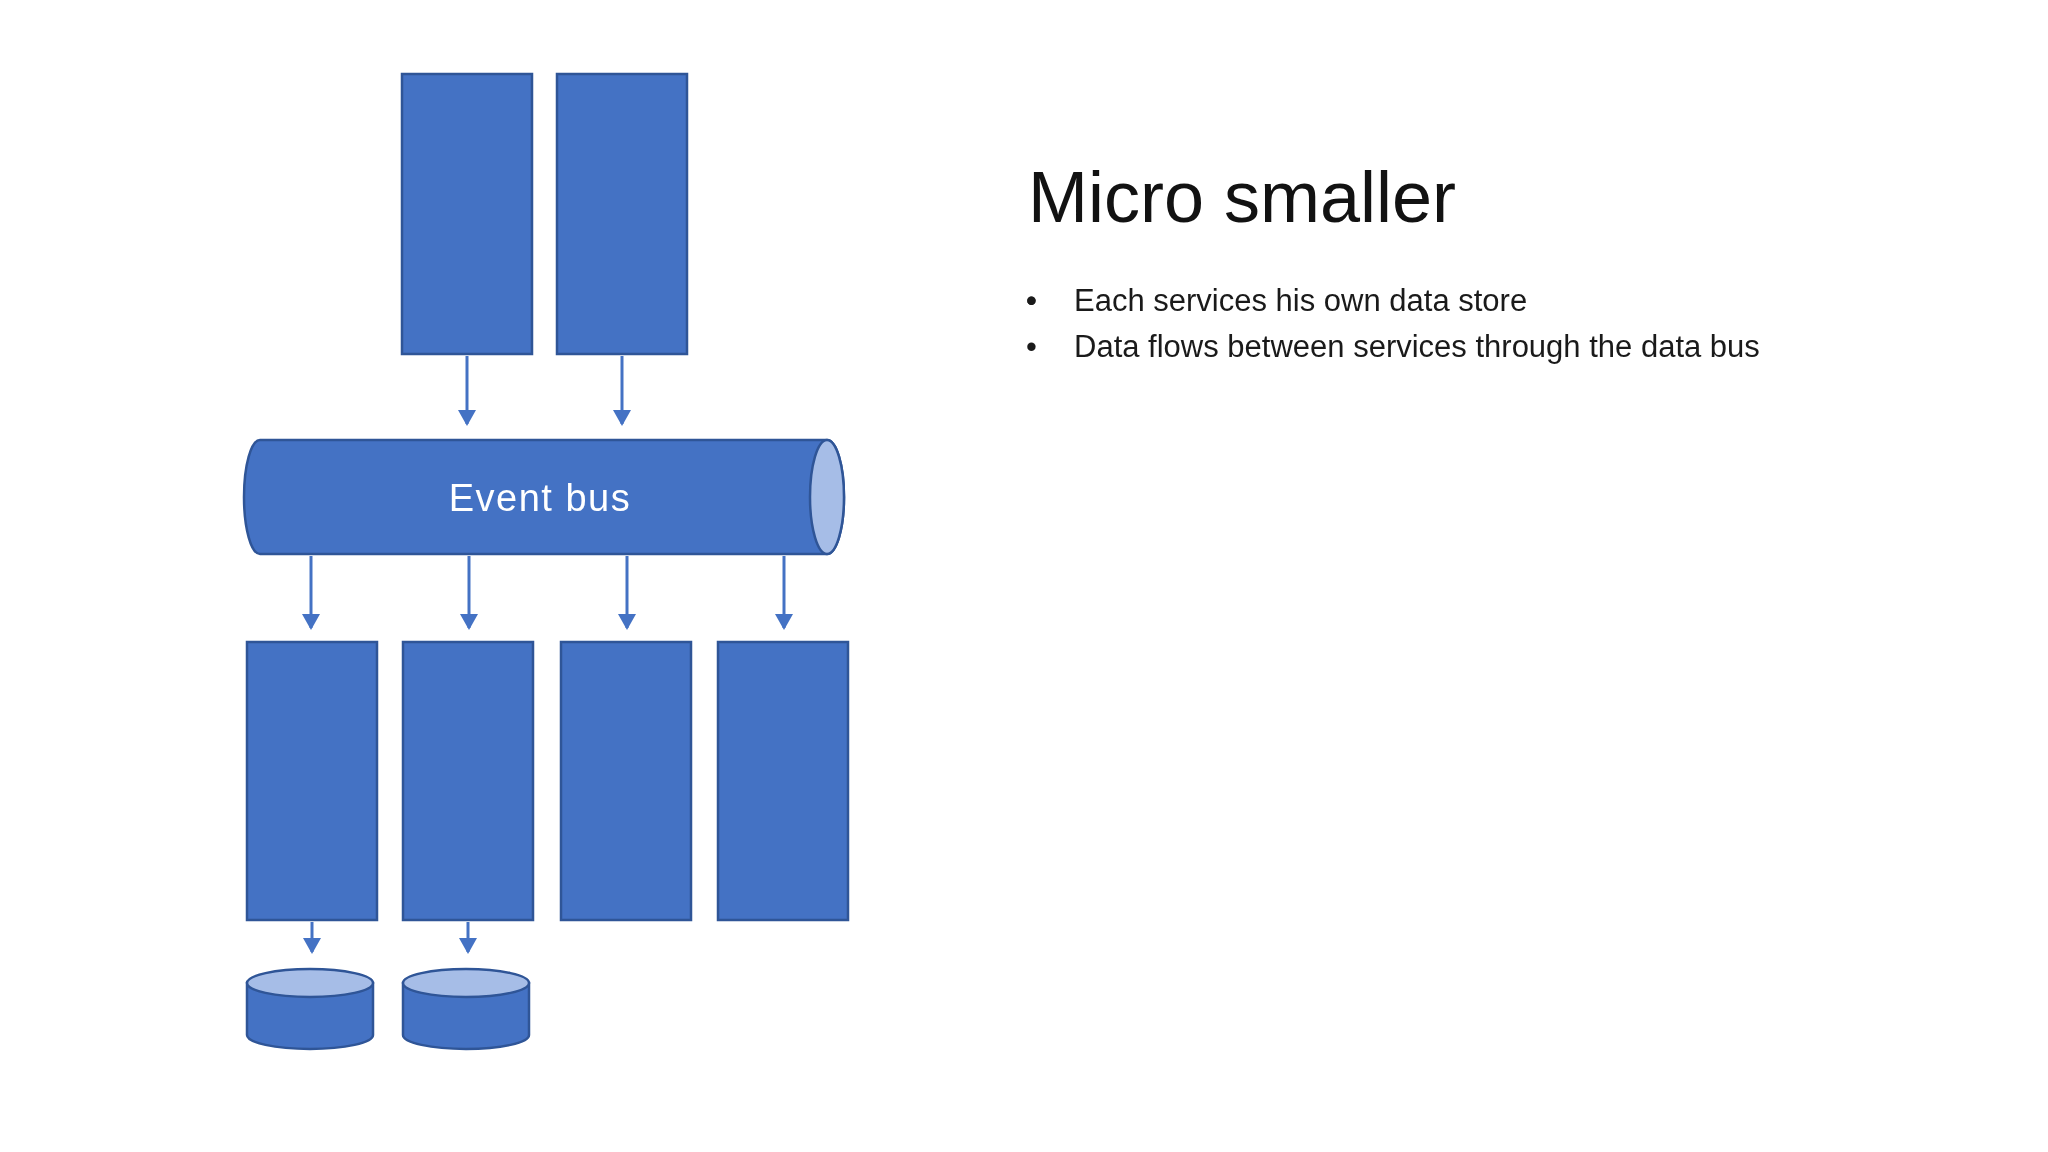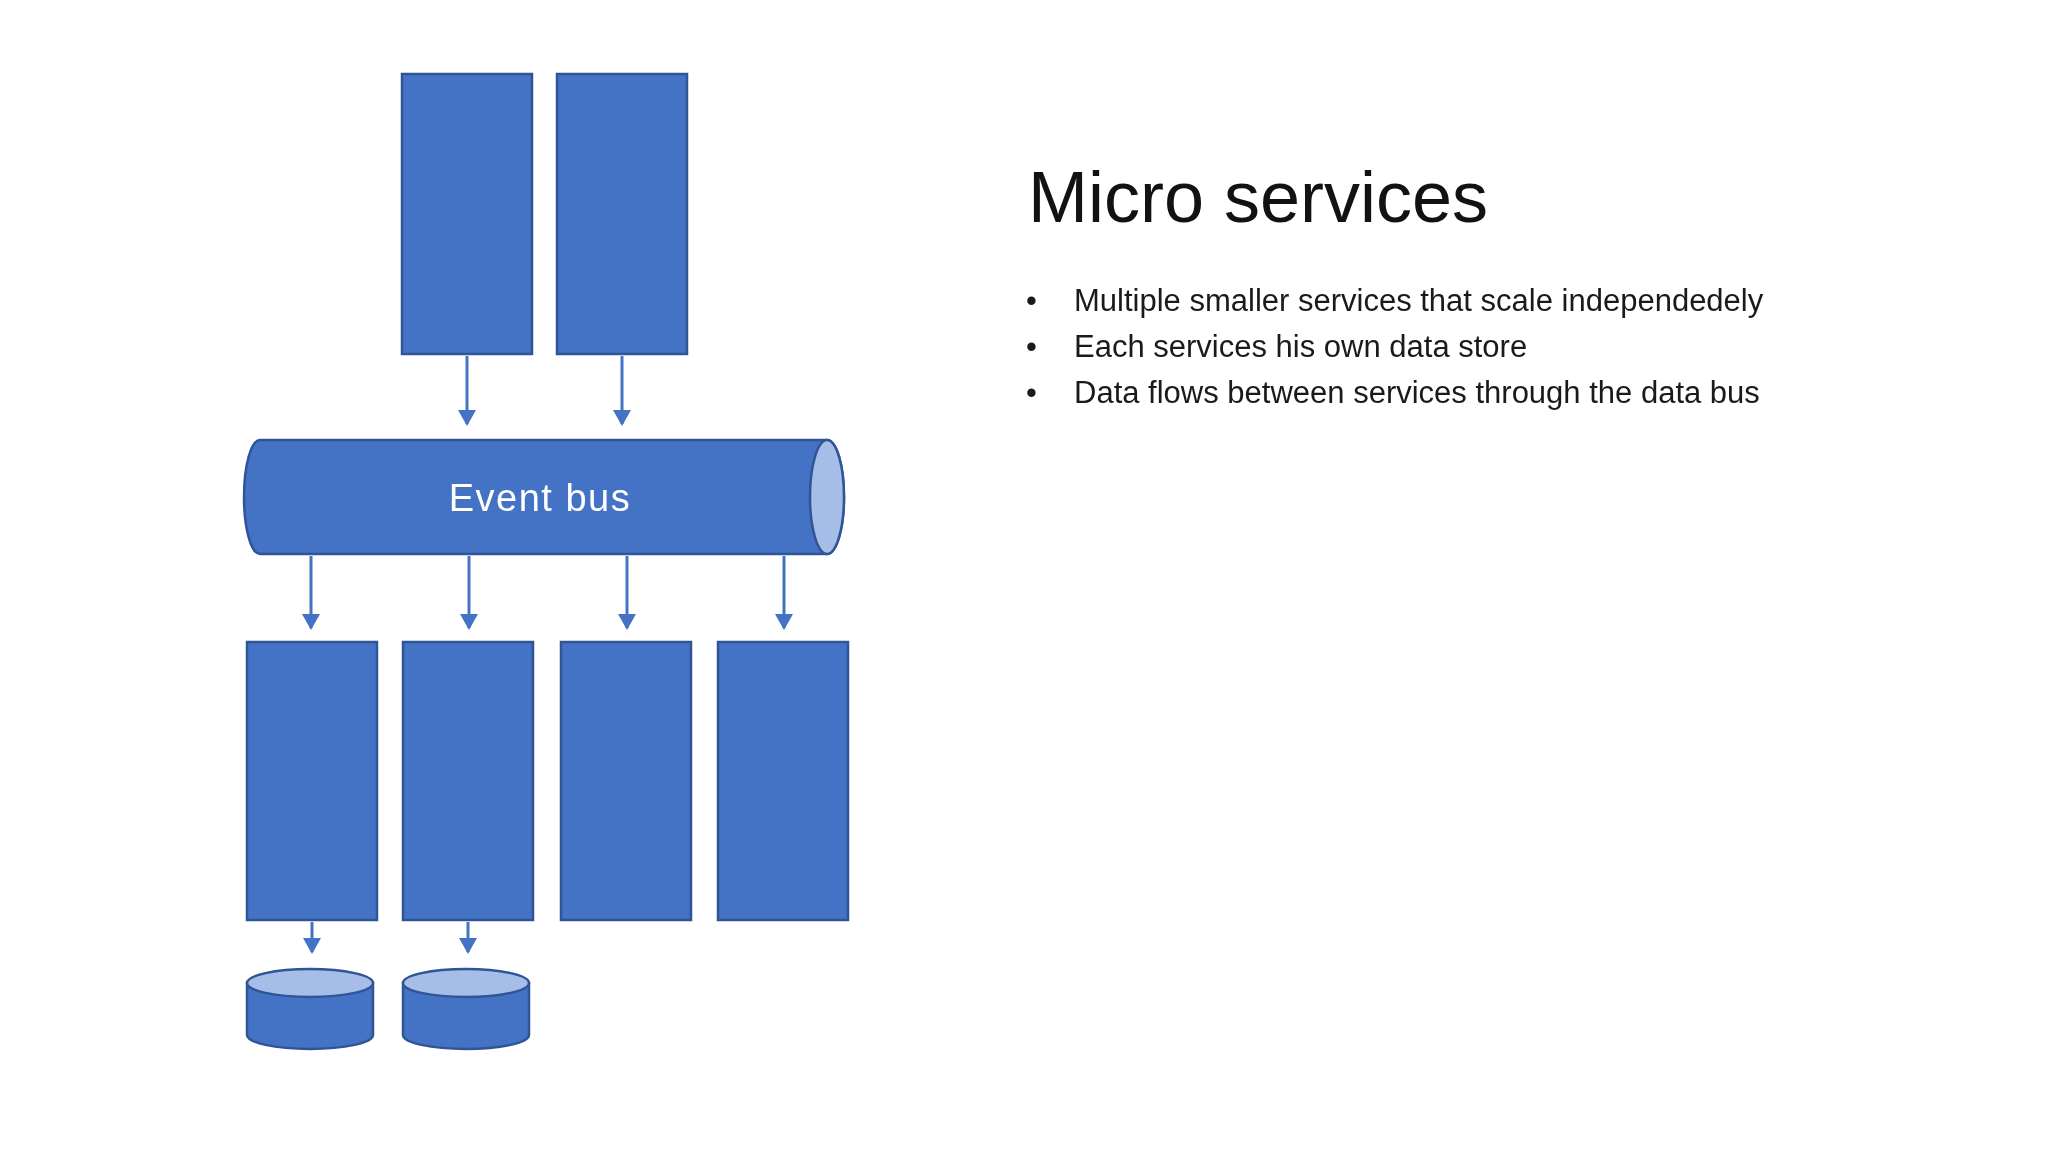--- a/index.html
+++ b/index.html
@@ -115,25 +115,24 @@
       <path class="shape" d="M247,983 H373 V1035 A63,14 0 0 1 247,1035 Z" fill="#4472C4" stroke="#2F5597"></path>
       <ellipse class="shape" cx="310" cy="983" rx="63" ry="14" fill="#A6BDE7" stroke="#2F5597"></ellipse>
     </g>
     <g>
       <path class="shape" d="M403,983 H529 V1035 A63,14 0 0 1 403,1035 Z" fill="#4472C4" stroke="#2F5597"></path>
       <ellipse class="shape" cx="466" cy="983" rx="63" ry="14" fill="#A6BDE7" stroke="#2F5597"></ellipse>
     </g>
   </svg>
 
   <div class="content">
-    <h1 class="title">Micro services</h1>
+    <h1 class="title">Micro smaller</h1>
     <ul class="bullets">
       <li>
         <span class="dot">•</span>
-        <span>Multiple smaller services that scale independedely</span>
       </li>
       <li>
         <span class="dot">•</span>
         <span>Each services his own data store</span>
       </li>
       <li>
         <span class="dot">•</span>
         <span>Data flows between services through the data bus</span>
       </li>
     </ul>

